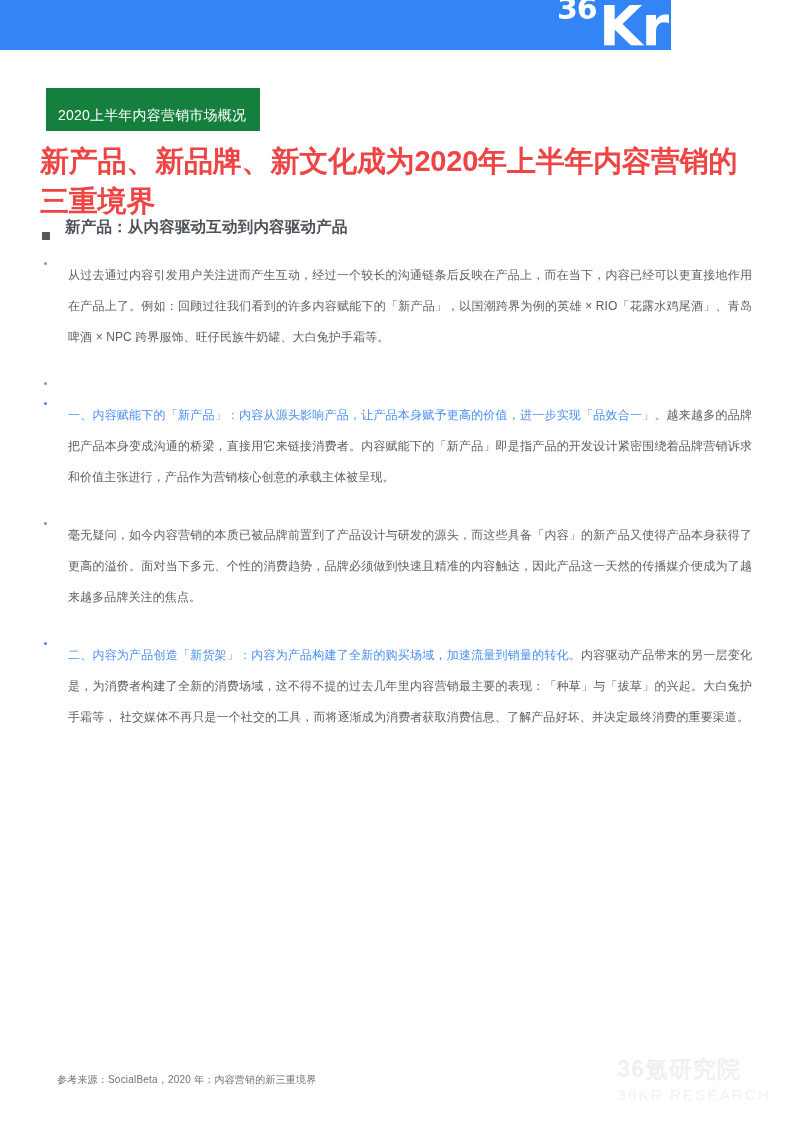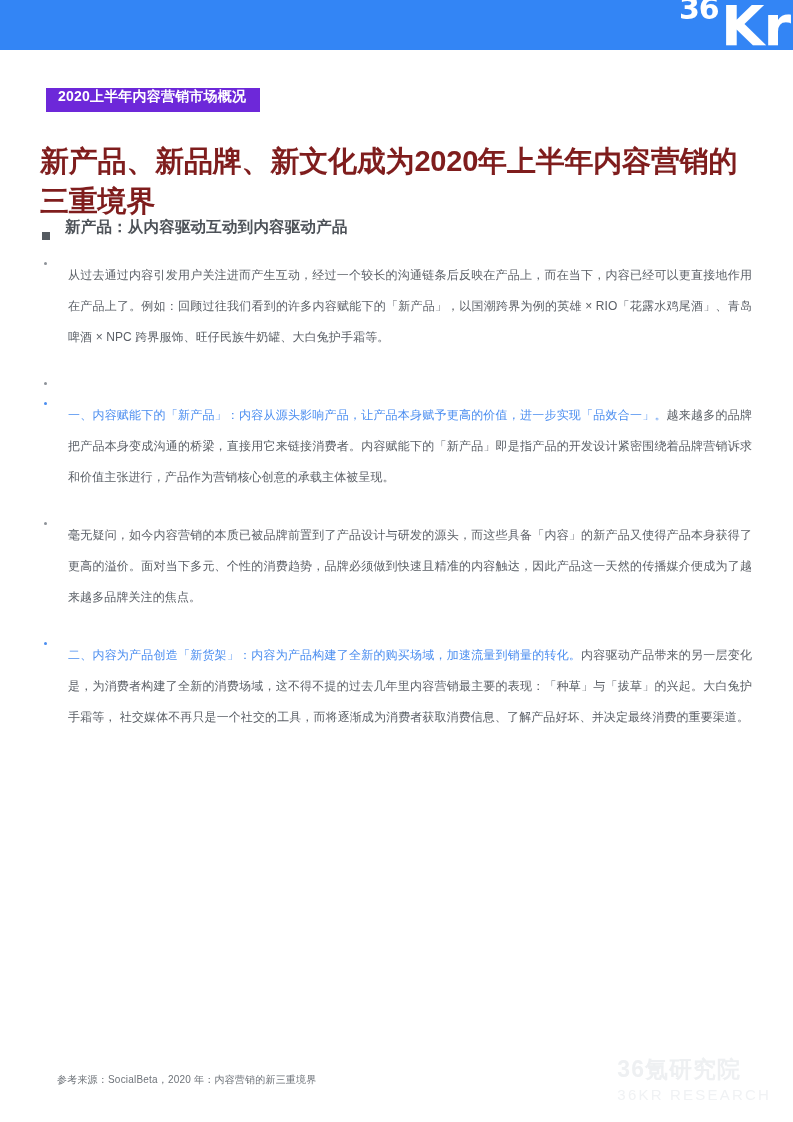--- a/index.html
+++ b/index.html
@@ -13,21 +13,21 @@
     font-family: "Liberation Sans", "DejaVu Sans", sans-serif;
     position: relative;
     overflow: hidden;
   }
 
   
   .topbar {
     position: absolute;
     left: 0;
     top: 0;
-    width: 793px;
+    width: 671px;
     height: 50px;
     background: #3385f5;
   }
   .logo {
     position: absolute;
     right: -4px;
     top: -6px;
     width: 120px;
     height: 64px;
     color: #ffffff;
@@ -60,36 +60,36 @@
     top: 50px;
     width: 793px;
     height: 1072px;
   }
 
   
   .badge {
     position: absolute;
     left: 46px;
     top: 38px;
-    background: #6d28d9;
+    background: #15803d;
     color: #ffffff;
     font-size: 14px;
-    font-weight: bold;
+    font-weight: normal;
     letter-spacing: 0.2px;
-    padding: 0 14px 6px 12px;
+    padding: 19px 14px 6px 12px;
     white-space: nowrap;
   }
 
   
   .title {
     position: absolute;
     left: 40px;
     top: 72px;
     width: 714px;
-    color: #7f1d1d;
+    color: #ef4444;
     font-size: 29px;
     font-weight: bold;
     line-height: 40px;
     letter-spacing: -0.2px;
   }
 
   
   .body-block {
     position: absolute;
     left: 40px;

